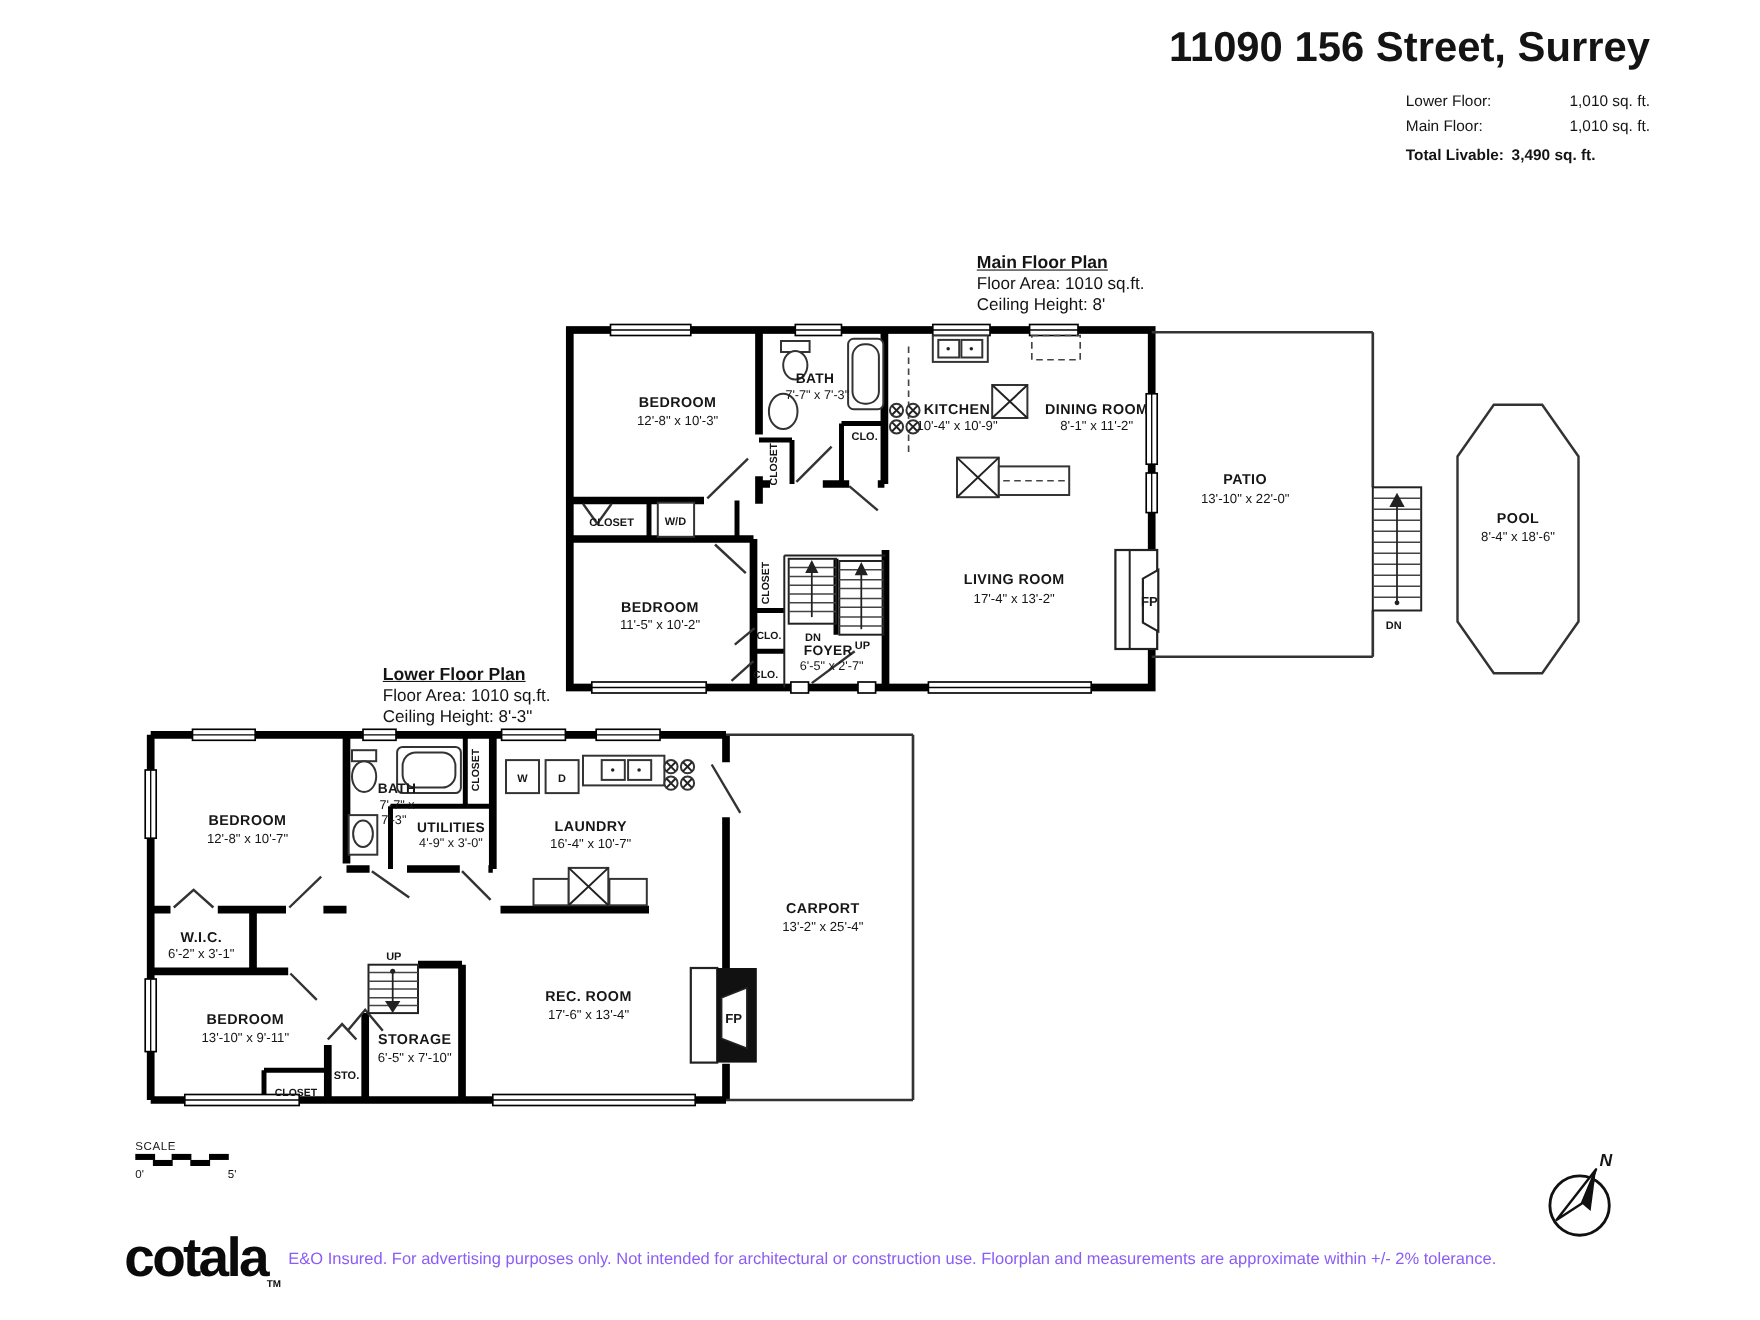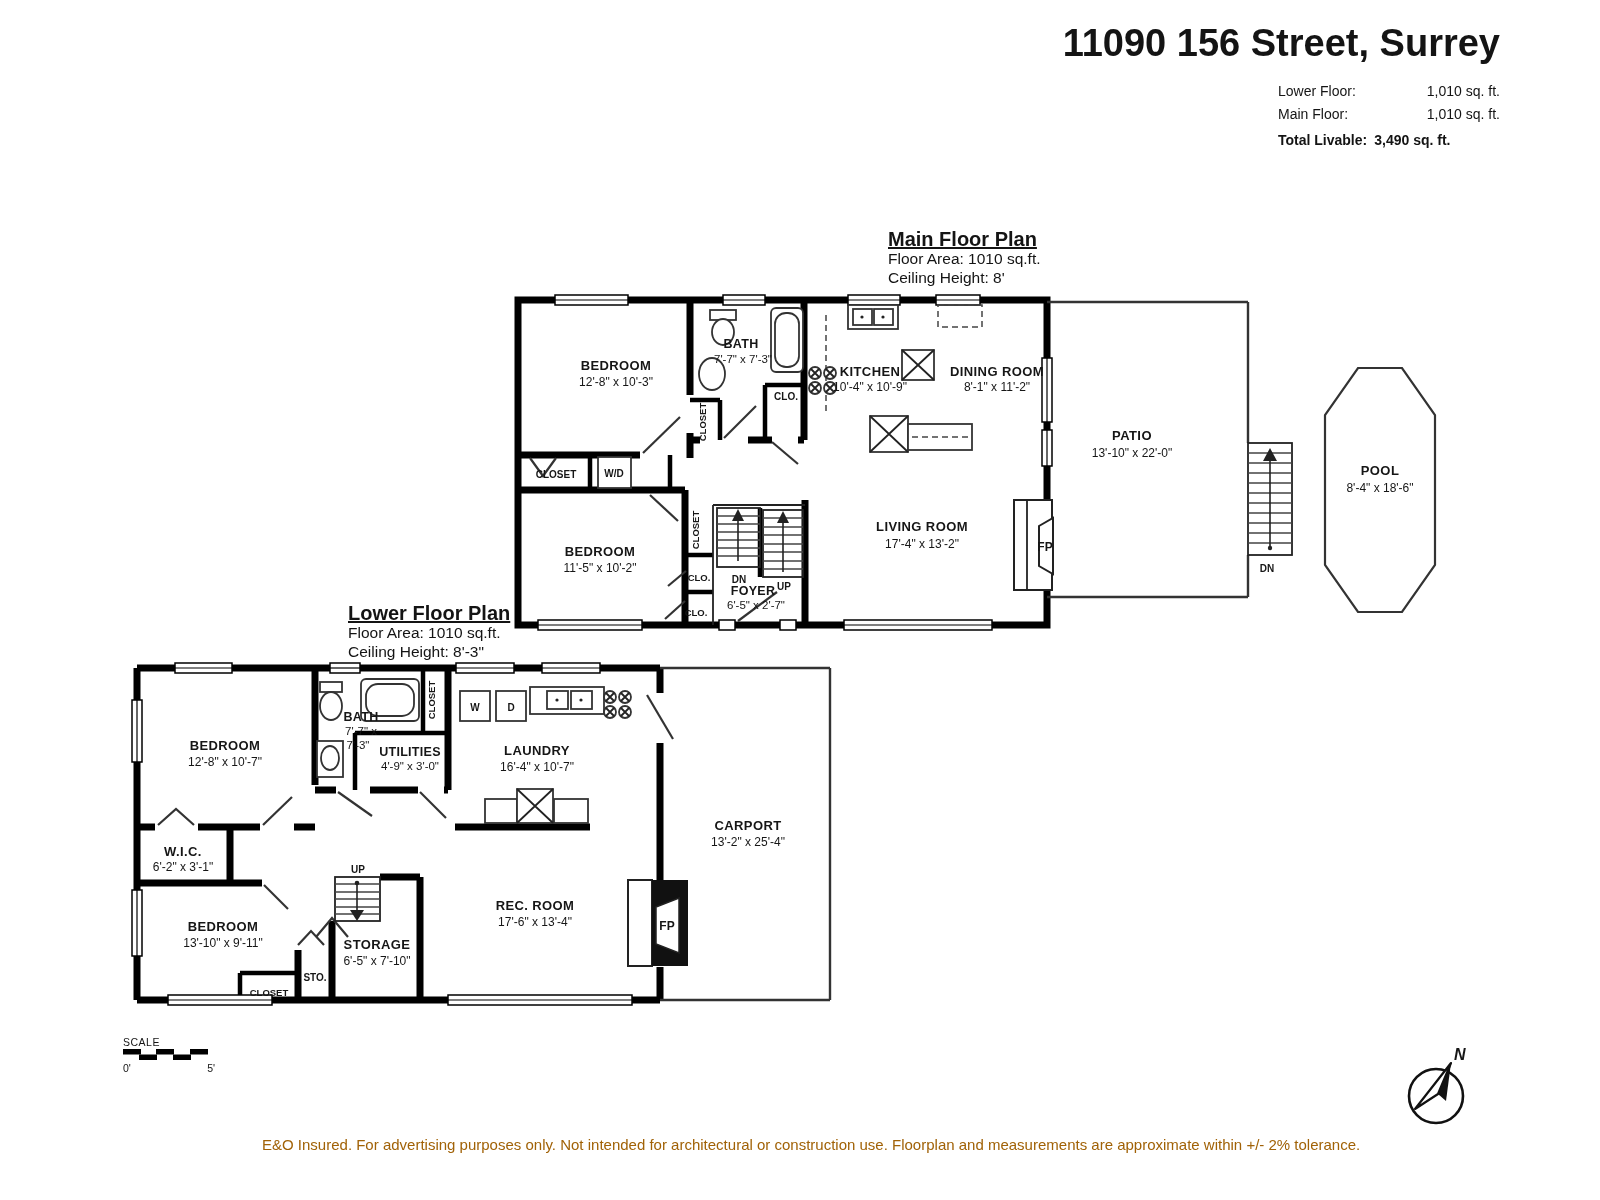--- a/index.html
+++ b/index.html
@@ -9,21 +9,21 @@
   .hdr-title{position:absolute;top:22px;right:100px;font-size:38px;font-weight:bold;
              letter-spacing:0;white-space:nowrap;}
   .stats{position:absolute;top:80px;right:100px;display:flex;gap:21px;font-size:14px;}
   .scol{display:flex;flex-direction:column;}
   .scol.l{width:222px;}
   .scol.r{width:198px;}
   .srow{display:flex;justify-content:space-between;line-height:23px;}
   .stotal{font-weight:bold;margin-top:6px;white-space:nowrap;display:flex;gap:7px;}
   
   .plan-label{position:absolute;font-size:15.5px;line-height:19px;}
-  .plan-label .t{font-weight:bold;text-decoration:underline;font-size:20px;}
+  .plan-label .t{font-weight:bold;text-decoration:underline;font-size:16px;}
   
   svg{position:absolute;overflow:visible;}
   svg text{font-family:"Liberation Sans",sans-serif;fill:#161616;}
   .rn{font-size:13px;font-weight:bold;letter-spacing:.4px;}
   .rn2{font-size:12.5px;font-weight:bold;letter-spacing:.3px;}
   .rd{font-size:12px;}
   .rd2{font-size:11.5px;}
   .sm{font-size:10px;font-weight:bold;}
   .vs{font-size:9.5px;font-weight:bold;}
   .wall{stroke:#000;stroke-width:7;fill:none;}
@@ -39,21 +39,21 @@
   .arrowl{stroke:#222;stroke-width:1.6;fill:none;}
   .ah{fill:#222;stroke:none;}
   
   .scalebox{position:absolute;left:123px;top:1036px;width:100px;font-size:10.5px;}
   .scalebox .sl{letter-spacing:.5px;}
   .scalebox .ends{display:flex;justify-content:space-between;width:92px;margin-top:1px;}
   .compass{left:1398px;top:1042px;}
   .logo{position:absolute;left:113px;top:1114px;font-size:50px;font-weight:bold;
         letter-spacing:-2.5px;color:#0a0a0a;}
   .logo .tm{font-size:9px;letter-spacing:0;vertical-align:bottom;font-weight:bold;}
-  .disclaimer{position:absolute;left:262px;top:1136px;font-size:15px;color:#a16207;
+  .disclaimer{position:absolute;left:262px;top:1136px;font-size:15px;color:#8b5cf6;
               white-space:nowrap;}
 </style>
 </head>
 <body>
 
 <div class="page">
 
   <div class="hdr-title">11090 156 Street, Surrey</div>
   <div class="stats">
     <div class="scol l">
@@ -409,15 +409,16 @@
     </div>
   </div>
 
   <svg class="compass" width="80" height="92" viewBox="0 0 80 92">
     <circle cx="38" cy="54" r="27" fill="none" stroke="#111" stroke-width="2.6"></circle>
     <polygon points="53,21 17,67 40,52" fill="#fff" stroke="#111" stroke-width="2.2" stroke-linejoin="round"></polygon>
     <polygon points="53,21 40,52 48,59" fill="#111"></polygon>
     <text x="56" y="18" font-size="16" font-weight="bold" font-style="italic">N</text>
   </svg>
 
+  <div class="logo"><span>cotala</span><span class="tm">TM</span></div>
   <div class="disclaimer">E&amp;O Insured. For advertising purposes only. Not intended for architectural or construction use. Floorplan and measurements are approximate within +/- 2% tolerance.</div>
 
 </div>
 
 </body></html>

